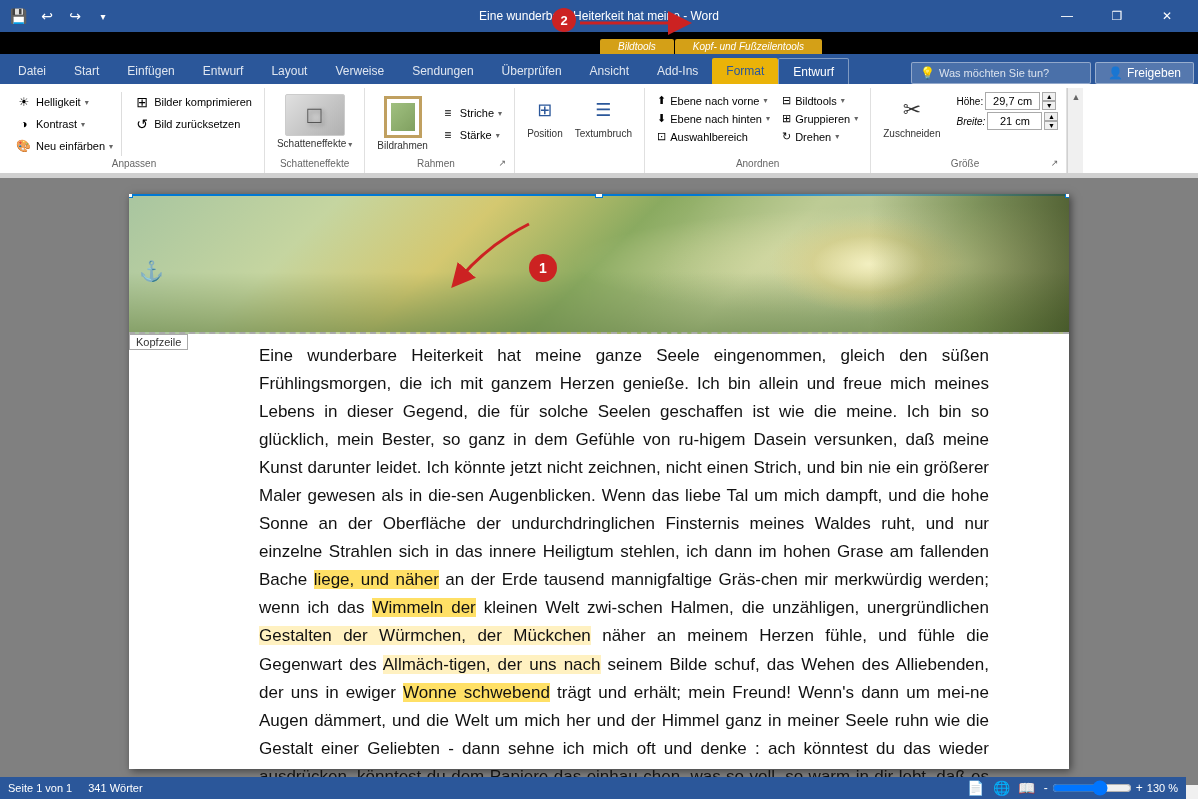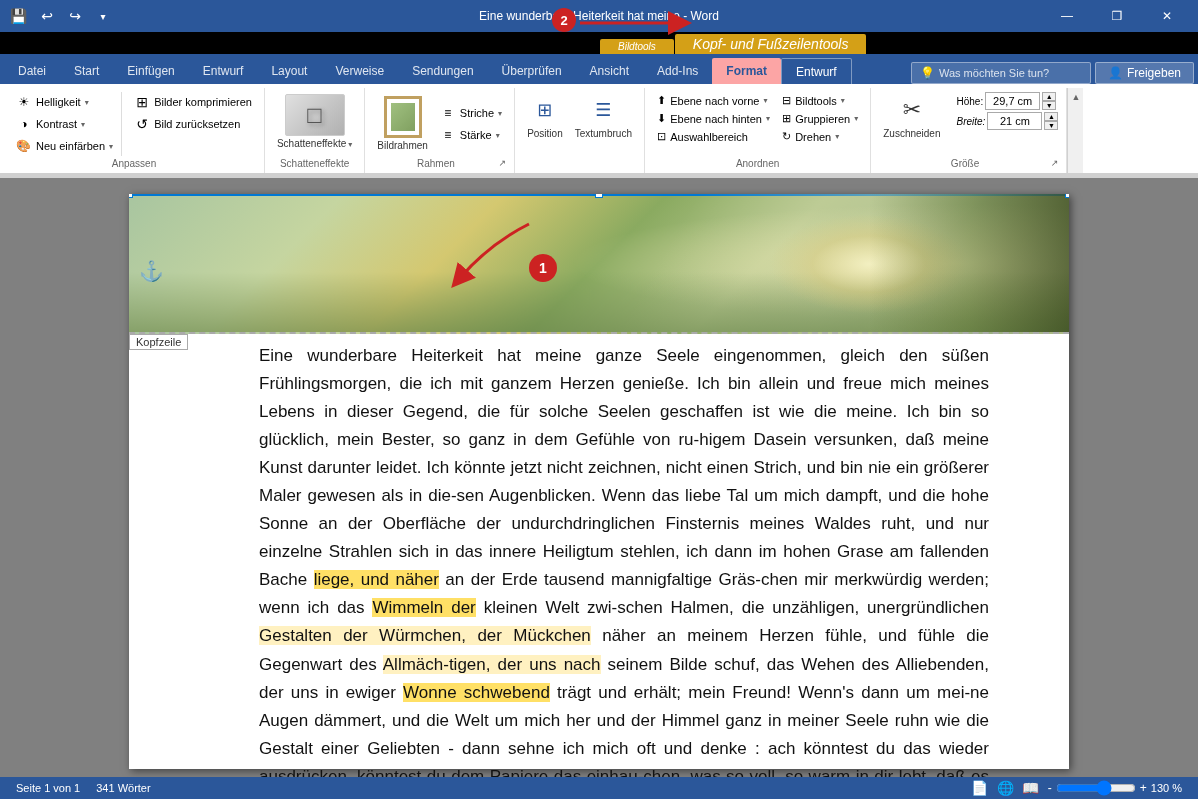--- a/index.html
+++ b/index.html
@@ -34,21 +34,21 @@
       padding: 4px 14px;
       font-size: 12px;
       color: rgba(255,255,255,0.85);
       cursor: pointer;
       border-radius: 2px 2px 0 0;
       white-space: nowrap;
       height: 26px;
       display: flex;
       align-items: center;
     }
-    .ribbon-tab.active { background: #fca5a5; color: #2b579a; font-weight: 700; }
+    .ribbon-tab.active { background: #eab308; color: #2b579a; font-weight: 400; }
     .ribbon-right { margin-left: auto; display: flex; align-items: center; gap: 4px; }
     .signin-btn {
       background: rgba(255,255,255,0.2);
       color: white;
       border: 1px solid rgba(255,255,255,0.4);
       padding: 3px 12px;
       border-radius: 2px;
       cursor: pointer;
       font-size: 12px;
       display: flex; align-items: center; gap: 4px;
@@ -264,26 +264,26 @@
 
     
     .hl-yellow { background: #ffe066; }
     .hl-light { background: rgba(255,220,100,0.4); }
 
     
     .status-bar {
       position: fixed;
       bottom: 0;
       left: 0;
-      right: 0;
+      right: 12px;
       height: 22px;
       background: #2b579a;
       display: flex;
       align-items: center;
-      padding: 0 16px;
+      padding: 0 8px;
       color: white;
       font-size: 11px;
       gap: 16px;
     }
     .status-right { margin-left: auto; display: flex; align-items: center; gap: 8px; }
     .zoom-slider-container { display: flex; align-items: center; gap: 4px; }
 
     
     .size-group { display: flex; flex-direction: column; gap: 2px; }
     .size-input-row { display: flex; align-items: center; gap: 2px; font-size: 11px; }
@@ -325,21 +325,21 @@
     <div class="window-btn">—</div>
     <div class="window-btn">❒</div>
     <div class="window-btn close">✕</div>
   </div>
 </div>
 
 <div style="background:#000000; height:22px; display:flex; align-items:flex-end; padding-left:600px; gap:0;font-style:italic;">
   <div style="background:#d4a017; color:white; font-size:10px; padding:2px 18px; border-radius:2px 2px 0 0; cursor:pointer;">
     <span>Bildtools</span>
   </div>
-  <div style="background:#d4a017; color:white; font-size:14px; padding:2px 18px; border-radius:2px 2px 0 0; cursor:pointer; margin-left:1px;">
+  <div style="background:#d4a017; color:white; font-size:10px; padding:2px 18px; border-radius:2px 2px 0 0; cursor:pointer; margin-left:1px;">
     <span>Kopf- und Fußzeilentools</span>
   </div>
 </div>
 
 <div class="ribbon-tabs">
   <div class="ribbon-tab">
       <span>Datei</span>
     </div>
   <div class="ribbon-tab">
       <span>Start</span>

